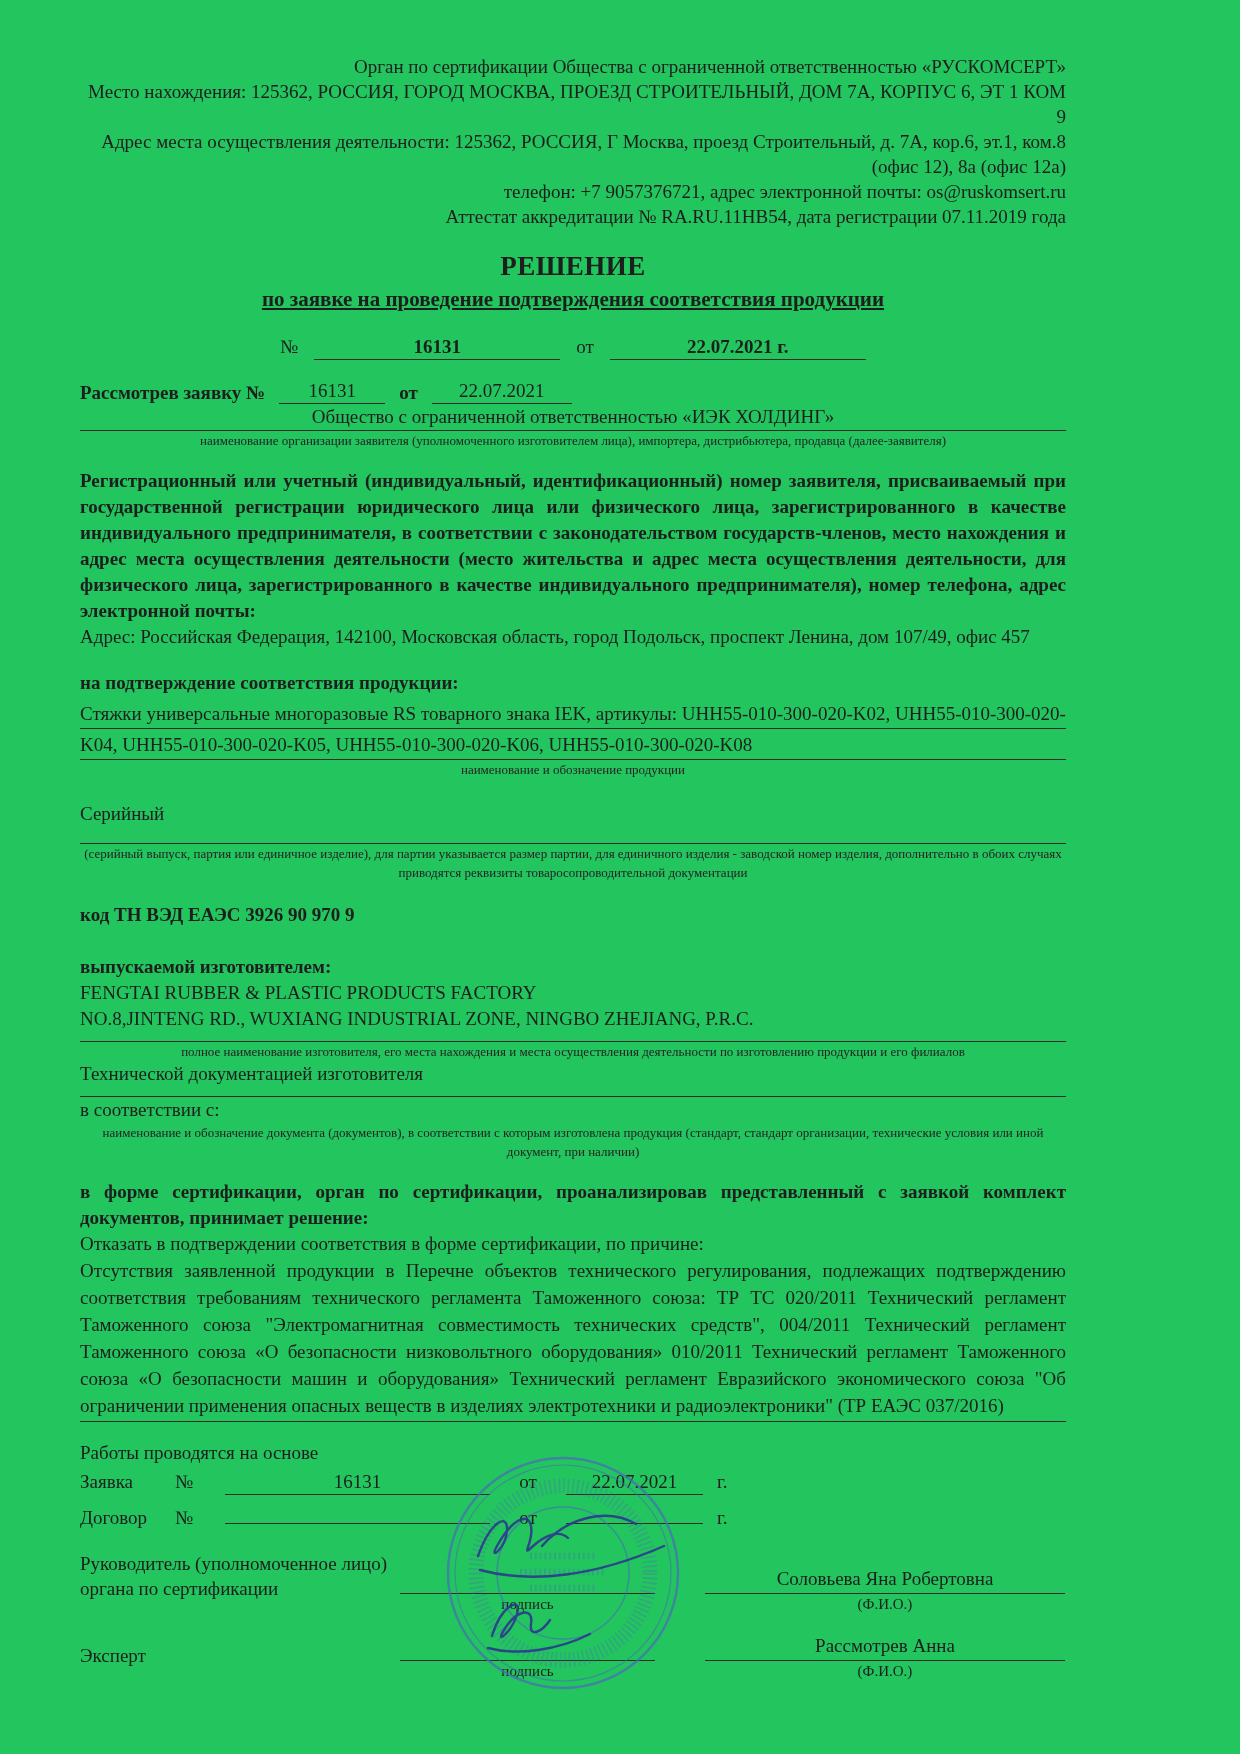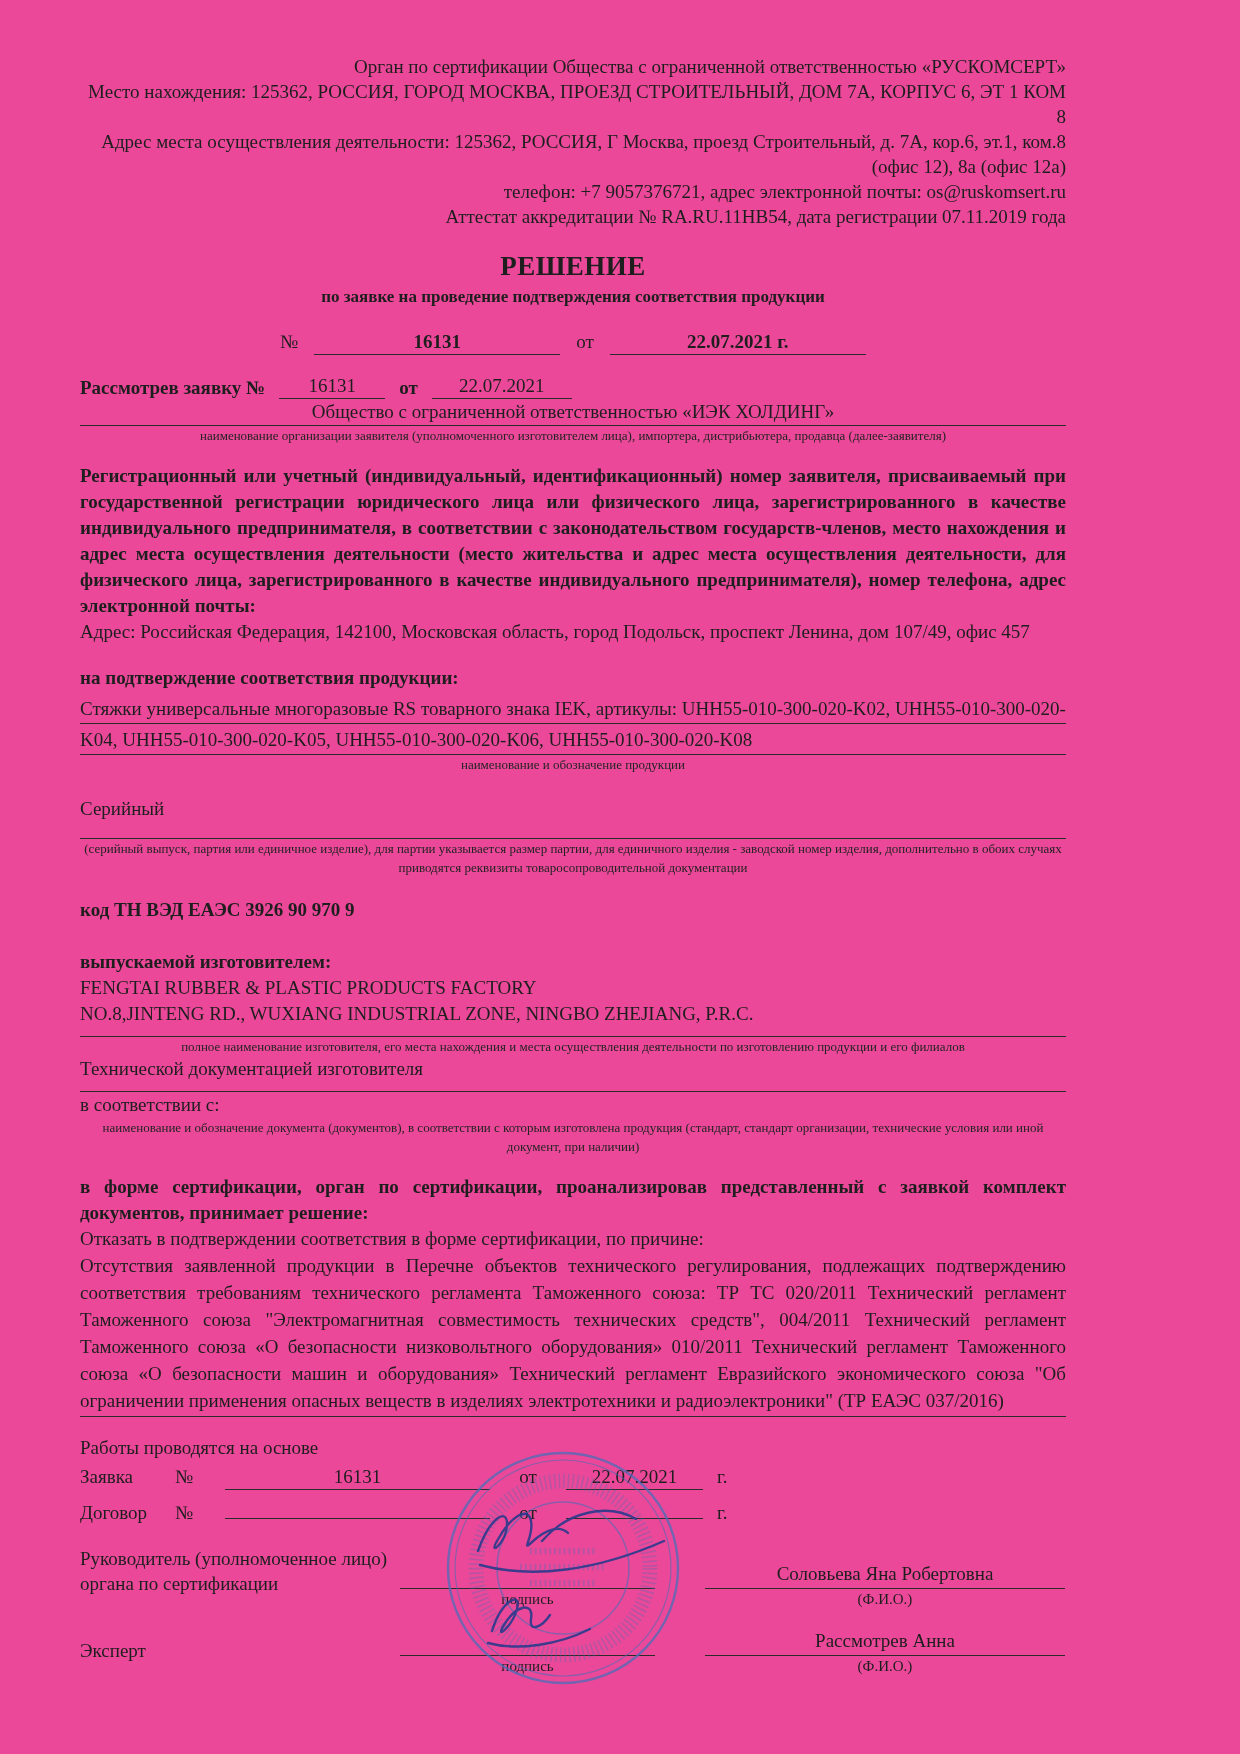--- a/index.html
+++ b/index.html
@@ -6,31 +6,31 @@
     --stamp-blue:#4a6db8;
     --ink-blue:#2b3a8c;
     --text-ink:#1e1e1e;
   }
   *{ box-sizing:border-box; }
   html,body{ margin:0; padding:0; background:#ffffff; }
   .page{
     position:relative;
     width:1240px; height:1754px;
     margin:0 auto;
-    background:#ec4899;
+    background:#22c55e;
     padding:54px 174px 30px 80px;
     font-family:"Liberation Serif","DejaVu Serif",serif;
     font-size:19px;
     color:var(--text-ink,#1e1e1e);
     overflow:hidden;
   }
   .doc-header{ text-align:right; line-height:25px; }
   .title-block{ text-align:center; margin-top:22px; }
   .doc-title{ font-size:27px; font-weight:bold; letter-spacing:.5px; }
-  .doc-subtitle{ font-size:17px; font-weight:bold; margin-top:5px; }
+  .doc-subtitle{ font-size:21px; font-weight:bold; margin-top:5px;text-decoration:underline; }
 
   .number-row{ display:flex; align-items:baseline; gap:16px; margin-top:24px; padding-left:200px; }
   .fill{ display:inline-block; border-bottom:1.5px solid #2b2b2b; text-align:center; min-height:24px; }
   .num-fill{ width:246px; font-weight:bold; }
   .date-fill{ width:256px; font-weight:bold; }
 
   .reviewed-row{ display:flex; align-items:flex-end; gap:14px; margin-top:20px; }
   .bold{ font-weight:bold; }
   .rev-num{ width:106px; }
   .rev-date{ width:140px; }
@@ -77,21 +77,21 @@
   .sig-1{ left:388px; top:58px; width:210px; height:95px; }
   .sig-2{ left:398px; top:150px; width:125px; height:68px; }
 </style>
 </head>
 <body>
 
 <div class="page">
 
   <header class="doc-header">
     <div>Орган по сертификации Общества с ограниченной ответственностью «РУСКОМСЕРТ»</div>
-    <div>Место нахождения:  125362, РОССИЯ, ГОРОД МОСКВА, ПРОЕЗД СТРОИТЕЛЬНЫЙ, ДОМ 7А, КОРПУС 6, ЭТ 1 КОМ 8</div>
+    <div>Место нахождения:  125362, РОССИЯ, ГОРОД МОСКВА, ПРОЕЗД СТРОИТЕЛЬНЫЙ, ДОМ 7А, КОРПУС 6, ЭТ 1 КОМ 9</div>
     <div>Адрес места осуществления деятельности:  125362, РОССИЯ, Г Москва, проезд Строительный, д. 7А, кор.6, эт.1, ком.8</div>
     <div>(офис 12), 8а (офис 12а)</div>
     <div>телефон:  +7 9057376721, адрес электронной почты:  os@ruskomsert.ru</div>
     <div>Аттестат аккредитации № RA.RU.11НВ54, дата регистрации 07.11.2019 года</div>
   </header>
 
   <div class="title-block">
     <div class="doc-title">РЕШЕНИЕ</div>
     <div class="doc-subtitle">по заявке на проведение подтверждения соответствия продукции</div>
   </div>

